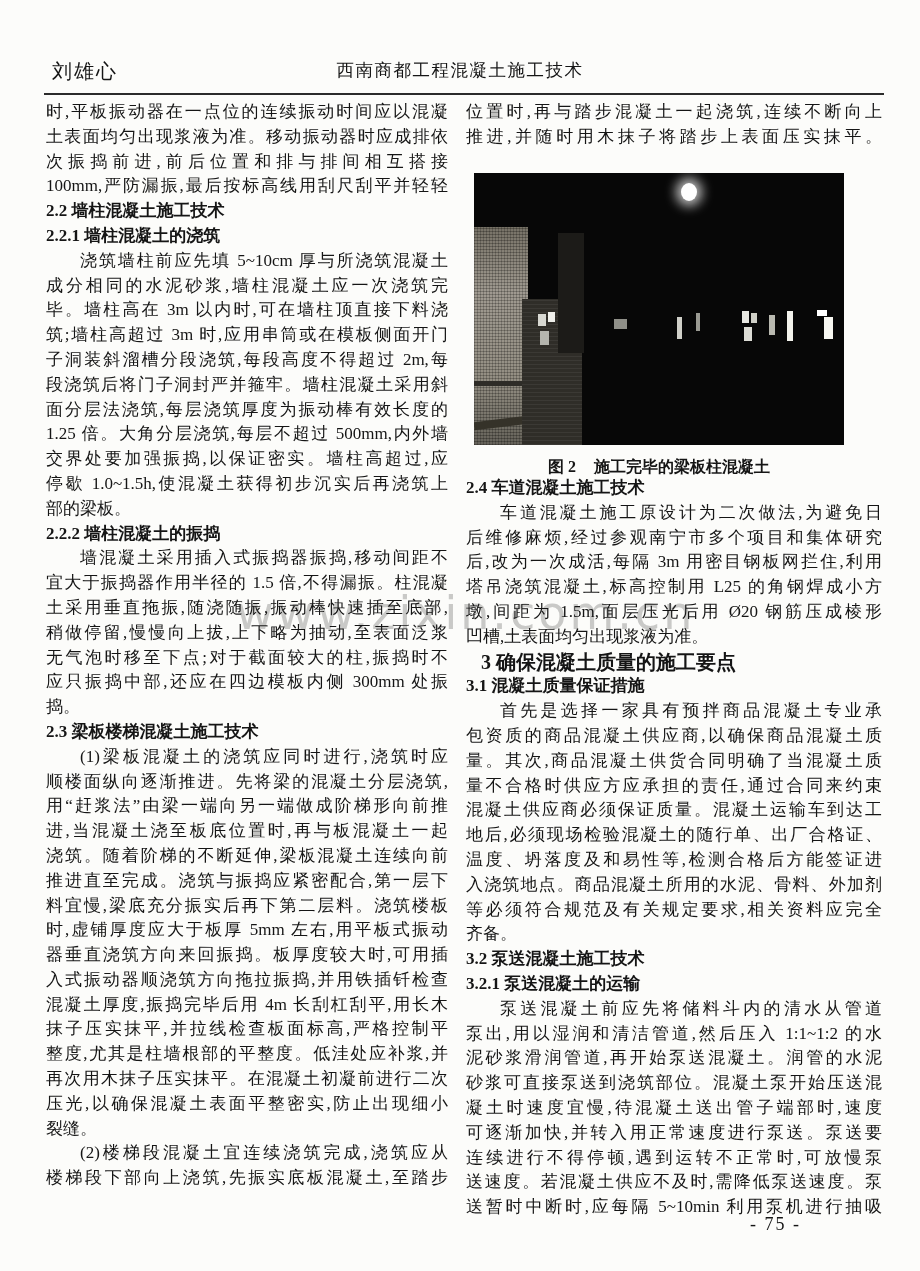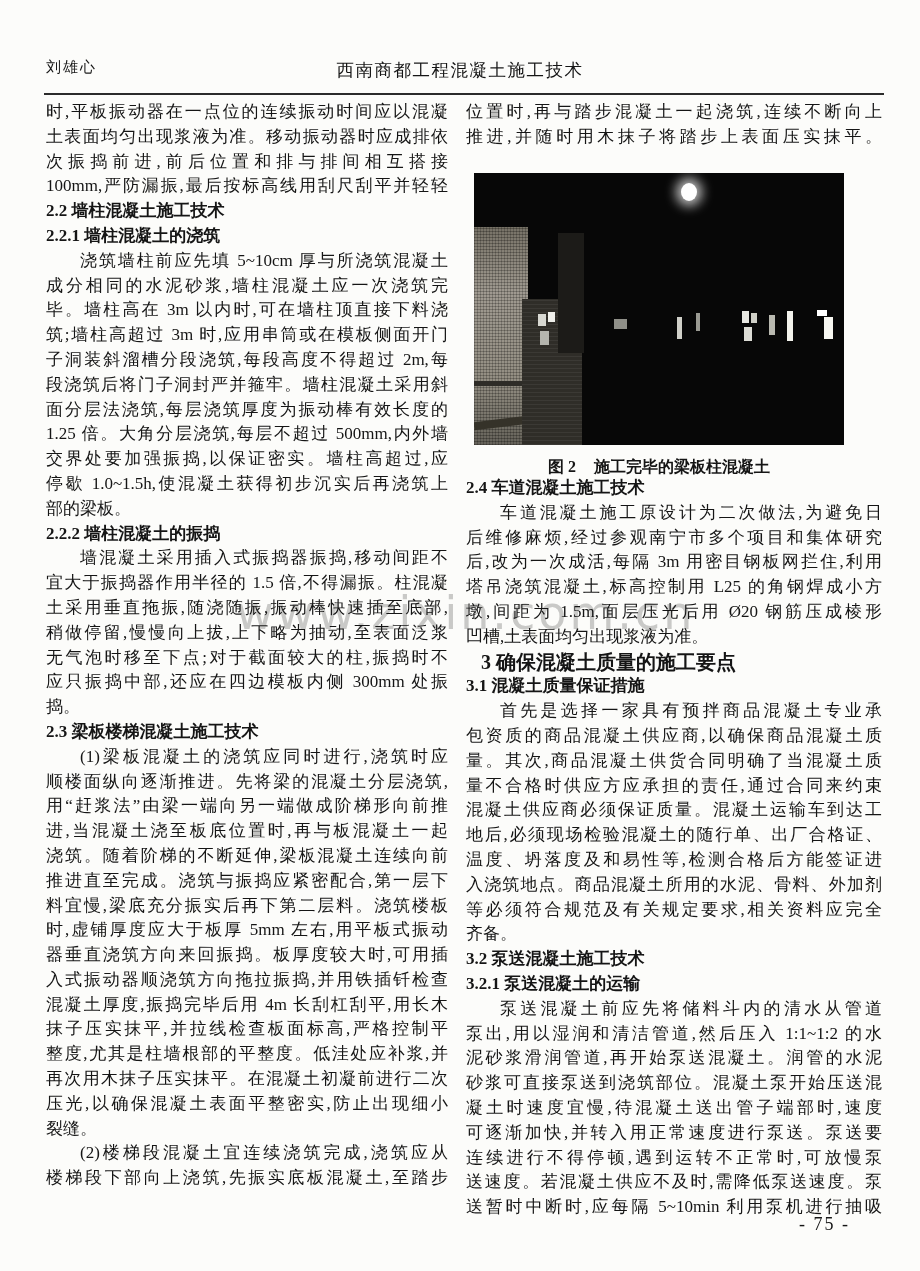--- a/index.html
+++ b/index.html
@@ -3,21 +3,21 @@
 <meta charset="utf-8">
 <style>
   html,body { margin:0; padding:0; background:#e8e8e6; }
   .page {
     position:relative; width:920px; height:1271px; margin:0 auto;
     background:#fcfcfa; color:#151515;
     font-family:"Liberation Serif","DejaVu Serif",serif;
     overflow:hidden;
   }
   
-  .author { position:absolute; left:46px; top:58px; font-size:15px; letter-spacing:2px; z-index:2; }
+  .author { position:absolute; left:52px; top:58px; font-size:20px; letter-spacing:2px; z-index:2; }
   .running-title { position:absolute; left:0; top:58px; width:920px; text-align:center; font-size:17.5px; letter-spacing:1.5px; z-index:2; }
   .rule { position:absolute; left:44px; top:93px; width:840px; height:2px; background:#2b2b2b; z-index:2; }
   
   .watermark {
     position:absolute; left:236px; top:586px; width:500px; z-index:1;
     font-family:"DejaVu Sans","Liberation Sans",sans-serif;
     font-size:46px; color:#c9c9c7; letter-spacing:3px; white-space:nowrap;
   }
   
   .col { position:absolute; z-index:2; }
@@ -66,21 +66,21 @@
   .ls7 { left:268px; top:138px; width:7px;  height:12px; background:#e8e8e2; }
   .ls8 { left:277px; top:140px; width:6px;  height:10px; background:#cfcfc6; }
   .ls9 { left:270px; top:154px; width:8px;  height:14px; background:#dcdcd5; }
   .ls10{ left:295px; top:142px; width:6px;  height:20px; background:#b9b9b0; }
   .ls11{ left:313px; top:138px; width:6px;  height:30px; background:#f2f2ec; }
   .ls12{ left:343px; top:137px; width:10px; height:6px;  background:#ffffff; }
   .ls13{ left:350px; top:144px; width:9px;  height:22px; background:#f7f7f1; }
   figcaption { margin-top:12px; text-align:center; font-size:16px; font-weight:600; }
   figcaption .cap-text { margin-left:14px; }
   
-  .page-num { position:absolute; left:750px; top:1214px; width:100px; text-align:right; font-size:18px; z-index:2; letter-spacing:2px; }
+  .page-num { position:absolute; left:750px; top:1214px; width:100px; text-align:left; font-size:18px; z-index:2; letter-spacing:2px; }
 </style>
 </head>
 <body>
 
 <div class="page">
 
   <div class="watermark">www.zixin.com.cn</div>
 
   <span class="author">刘雄心</span>
   <div class="running-title">西南商都工程混凝土施工技术</div>

